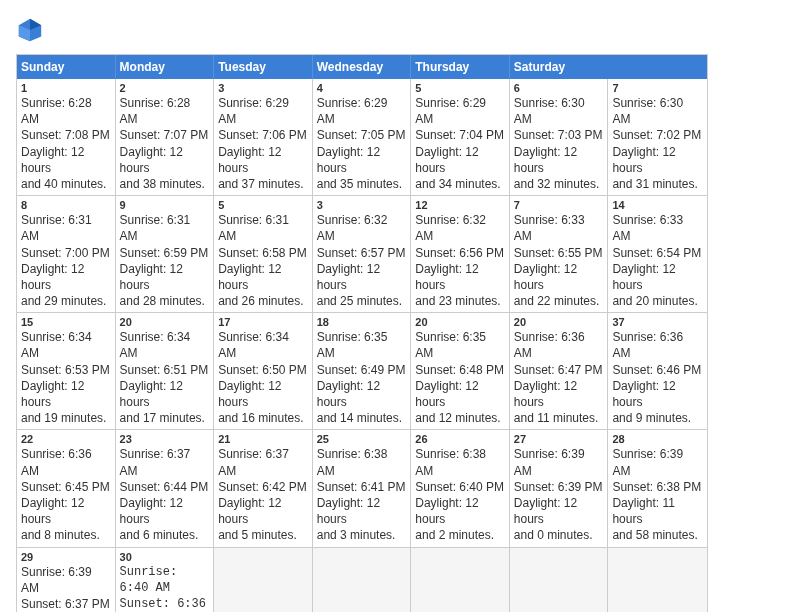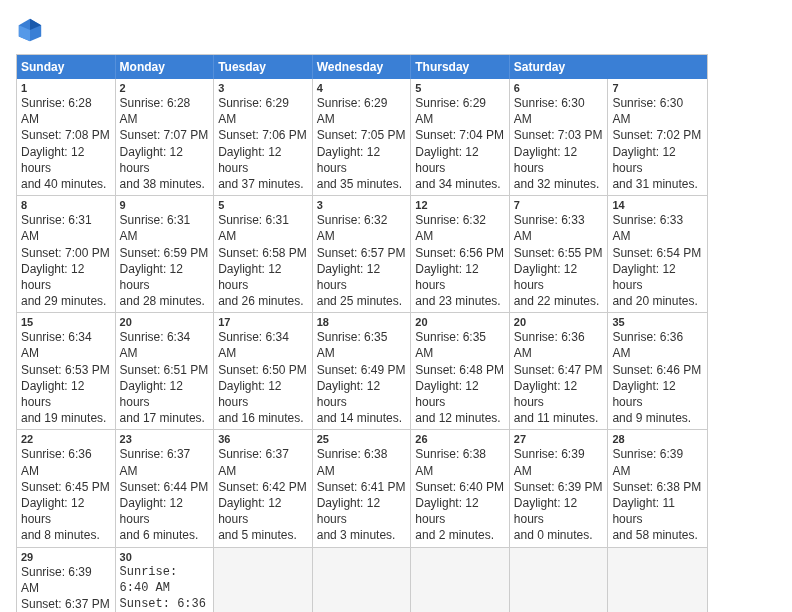--- a/index.html
+++ b/index.html
@@ -277,21 +277,21 @@
 and 12 minutes.</div>
           </div>
           <div class="day-cell">
             <span class="day-num">20</span>
             <div class="day-info" style="white-space: pre-line;">Sunrise: 6:36 AM
 Sunset: 6:47 PM
 Daylight: 12 hours
 and 11 minutes.</div>
           </div>
           <div class="day-cell">
-            <span class="day-num">35</span>
+            <span class="day-num">37</span>
             <div class="day-info" style="white-space: pre-line;">Sunrise: 6:36 AM
 Sunset: 6:46 PM
 Daylight: 12 hours
 and 9 minutes.</div>
           </div>
         </div>
         <div class="week-row">
           <div class="day-cell">
             <span class="day-num">22</span>
             <div class="day-info" style="white-space: pre-line;">Sunrise: 6:36 AM
@@ -300,21 +300,21 @@
 and 8 minutes.</div>
           </div>
           <div class="day-cell">
             <span class="day-num">23</span>
             <div class="day-info" style="white-space: pre-line;">Sunrise: 6:37 AM
 Sunset: 6:44 PM
 Daylight: 12 hours
 and 6 minutes.</div>
           </div>
           <div class="day-cell">
-            <span class="day-num">36</span>
+            <span class="day-num">21</span>
             <div class="day-info" style="white-space: pre-line;">Sunrise: 6:37 AM
 Sunset: 6:42 PM
 Daylight: 12 hours
 and 5 minutes.</div>
           </div>
           <div class="day-cell">
             <span class="day-num">25</span>
             <div class="day-info" style="white-space: pre-line;">Sunrise: 6:38 AM
 Sunset: 6:41 PM
 Daylight: 12 hours

